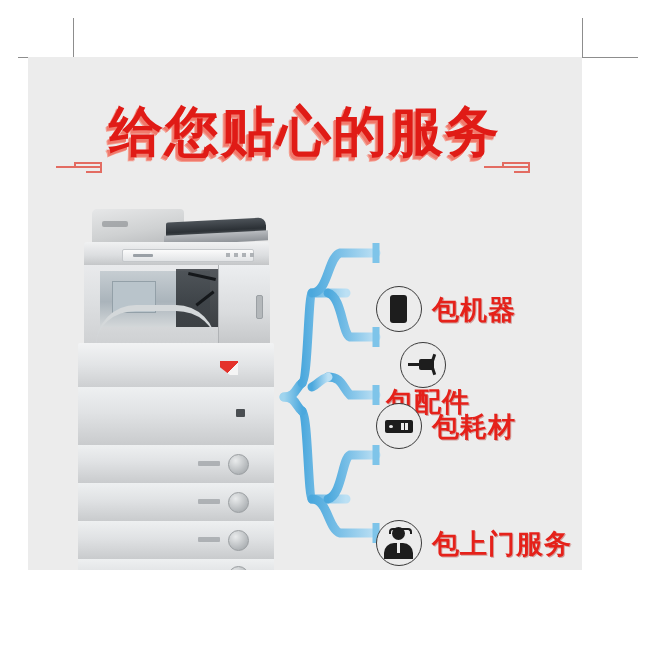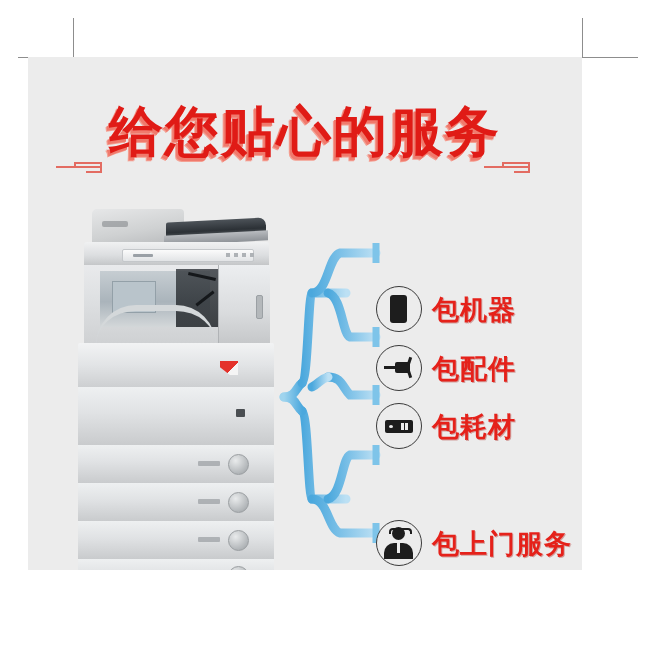--- a/index.html
+++ b/index.html
@@ -120,21 +120,21 @@
   
   #bracket{position:absolute;left:222px;top:180px;width:145px;height:320px;}
 
   
   .srow{position:absolute;left:348px;height:52px;display:flex;align-items:center;}
   .sicon{width:44px;height:44px;border-radius:50%;border:1.6px solid #3a3a3a;
     background:#ececec;position:relative;flex:none;}
   .slabel{margin-left:10px;color:#e5211a;font-size:27px;font-weight:bold;
     letter-spacing:1px;white-space:nowrap;line-height:1;
     text-shadow:1px 1px 0 rgba(160,20,15,.35);}
-  .r1{top:226px;} .r2{top:285px;} .r3{top:343px;} .r4{top:401px;} .r5{top:460px;text-align:center;}
+  .r1{top:226px;} .r2{top:285px;flex-direction:column;} .r3{top:343px;} .r4{top:401px;} .r5{top:460px;text-align:center;}
 
   .ic{position:absolute;}
   .ic-machine{left:13px;top:8px;width:17px;height:28px;border-radius:3px;background:#1d1d1d;}
   .ic-plug-body{left:18px;top:16px;width:15px;height:11px;border-radius:2px;background:#1d1d1d;}
   .ic-plug-cord{left:7px;top:20px;width:13px;height:3px;background:#1d1d1d;}
   .ic-plug-p1{left:31px;top:11px;width:3px;height:8px;background:#1d1d1d;transform:rotate(18deg);}
   .ic-plug-p2{left:31px;top:24px;width:3px;height:8px;background:#1d1d1d;transform:rotate(-18deg);}
   .ic-toner{left:8px;top:16px;width:28px;height:13px;border-radius:2px;background:#1d1d1d;}
   .ic-toner-d{left:12px;top:21px;width:4px;height:3px;border-radius:50%;background:#ececec;}
   .ic-toner-b1{left:24px;top:19px;width:2.5px;height:7px;background:#ececec;}

